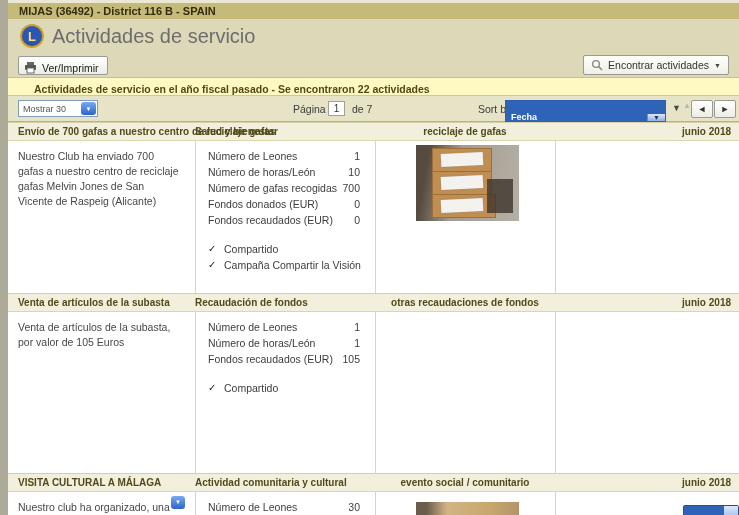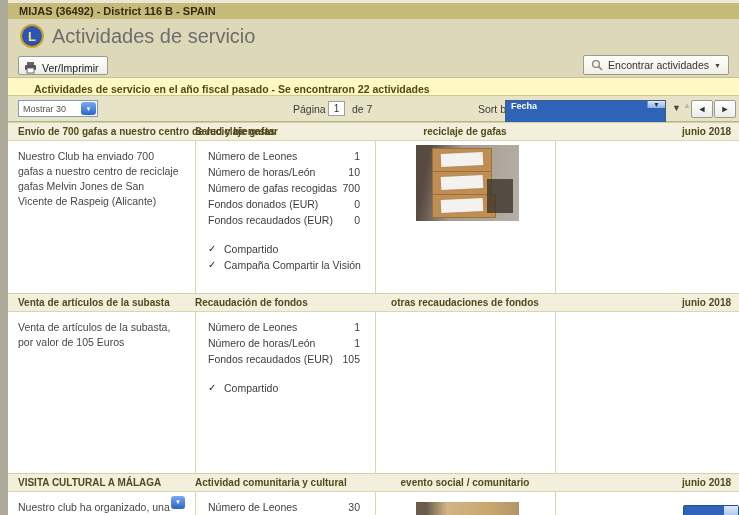--- a/index.html
+++ b/index.html
@@ -29,21 +29,21 @@
   .show-select{position:absolute;left:10px;top:4px;width:80px;height:17px;background:#fff;
                border:1px solid #7f9db9;display:flex;align-items:center;box-sizing:border-box;cursor:pointer;}
   .ss-text{flex:1;font-size:9px;color:#555;padding-left:4px;white-space:nowrap;overflow:hidden;}
   .blue-arrow{width:15px;height:13px;margin-right:1px;border-radius:3px;
               background:linear-gradient(#7aa9f2,#2c64c8);display:flex;align-items:center;justify-content:center;
               color:#fff;font-size:6px;line-height:1;}
   .pg-label{position:absolute;top:7px;font-size:10.5px;color:#3c3c3c;}
   .pg-input{position:absolute;left:320px;top:5px;width:15px;height:13px;border:1px solid #a5a093;
             font-size:10px;text-align:center;padding:0;background:#fff;color:#333;font-family:inherit;}
   .sort-select{position:absolute;left:497px;top:4px;width:161px;height:34px;border:1px dotted #555;
-               background:#2f63b8;display:flex;align-items:flex-start;box-sizing:border-box;cursor:pointer;}
+               background:#2f63b8;display:flex;align-items:center;box-sizing:border-box;cursor:pointer;}
   .sort-text{flex:1;color:#fff;font-size:9px;font-weight:bold;display:flex;align-items:center;padding-left:5px;}
   .sort-arrowbox{width:17px;background:linear-gradient(#dce8fb,#8fb0e0);border-left:1px solid #6d8fc4;
                  display:flex;align-items:center;justify-content:center;color:#1a3a6b;font-size:7px;}
   .sort-desc{position:absolute;left:664px;top:8px;font-size:9px;color:#4a4a44;line-height:1;}
   .sort-asc{position:absolute;left:675px;top:6px;font-size:8px;color:#bcb8a8;line-height:1;}
   .pager-btn{position:absolute;top:4px;width:22px;height:18px;justify-content:center;font-size:9px;color:#333;padding:0;}
   .pager-prev{left:683px;}
   .pager-next{left:706px;}
   
   .row-header{height:17px;background:#f2efdc;border-top:1px solid #d6d0a6;border-bottom:1px solid #dcd6ae;

